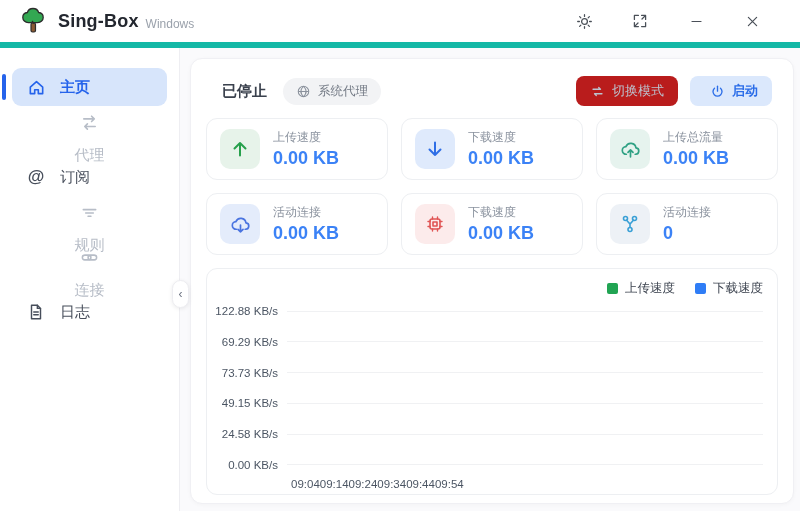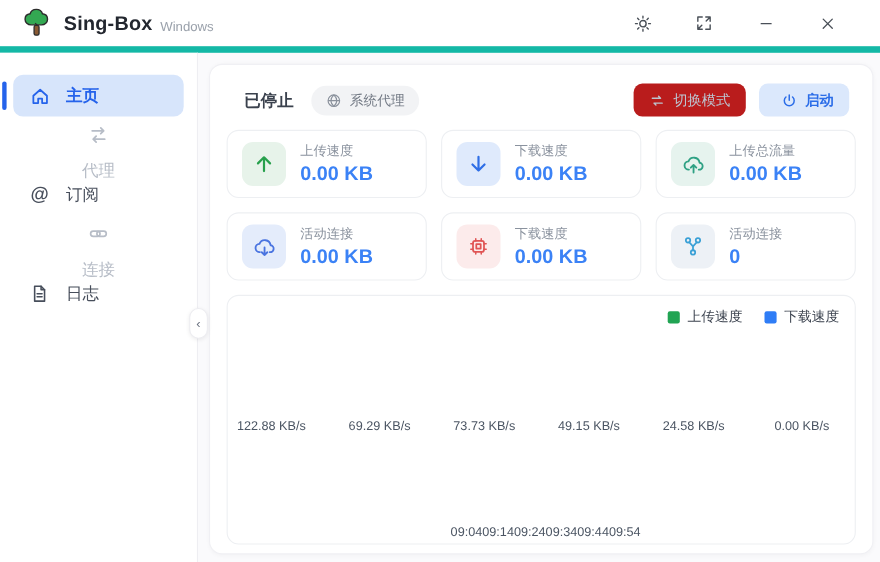--- a/index.html
+++ b/index.html
@@ -74,25 +74,25 @@
   .stat-label { font-size:12px; color:#8a929e; }
   .stat-value { font-size:18px; font-weight:bold; color:#3b82f6; }
   
   .chart-card {
     margin-top:13px; height:227px; border:1px solid #edeff2; border-radius:11px;
     padding:10px 14px 8px 8px; position:relative;
   }
   .legend { display:flex; justify-content:flex-end; gap:20px; align-items:center; height:18px; margin-bottom:8px; }
   .legend-item { display:flex; align-items:center; gap:7px; font-size:12.5px; color:#3d4450; }
   .legend-swatch { width:11px; height:11px; border-radius:2px; }
-  .plot-grid { display:flex; flex-direction:row; justify-content:space-between; height:166px; }
+  .plot-grid { display:flex; flex-direction:column; justify-content:space-between; height:166px; }
   .grid-row { display:flex; align-items:center; }
   .ytick { width:72px; text-align:right; padding-right:9px; font-size:11.5px; color:#4b5563; flex:0 0 auto; white-space:nowrap; }
   .gridline { flex:1; height:1px; background:#f0f1f3; }
-  .xticks { display:flex; justify-content:center; margin:7px 62px 0 76px; font-size:11.5px; color:#4b5563; }
+  .xticks { display:flex; justify-content:flex-start; margin:7px 62px 0 76px; font-size:11.5px; color:#4b5563; }
 </style>
 </head>
 <body>
 
 <div class="header">
   <svg class="logo" viewBox="0 0 26 28">
     <rect x="11" y="16" width="4.5" height="9" rx="1.5" fill="#8a5a33" stroke="#2c2c2c" stroke-width="1.2"></rect>
     <path d="M13 1.5c3 0 5 1.8 5.6 4 2.6.3 4.6 2.3 4.6 4.9 0 2.9-2.4 5.2-5.4 5.2H8.2c-3 0-5.4-2.3-5.4-5.2 0-2.6 2-4.6 4.6-4.9C8 3.3 10 1.5 13 1.5z" fill="#33a852" stroke="#2c2c2c" stroke-width="1.3"></path>
     <path d="M12 14l2.2 2.5" stroke="#2c2c2c" stroke-width="1.2"></path>
   </svg>
@@ -143,20 +143,28 @@
       </svg>
     </span>
     <span>代理</span>
   </div>
 
   <div class="nav-item">
     <span class="nav-icon" style="font-size:17px;font-weight:bold;">@</span>
     <span>订阅</span>
   </div>
 
+  <div class="nav-item dim">
+    <span class="nav-icon">
+      <svg width="19" height="19" viewBox="0 0 20 20" stroke="currentColor" stroke-width="1.7" stroke-linecap="round">
+        <path d="M3.5 7h13M6 10.5h8M8.5 14h3"></path>
+      </svg>
+    </span>
+    <span>规则</span>
+  </div>
 
   <div class="nav-item dim">
     <span class="nav-icon">
       <svg width="19" height="19" viewBox="0 0 20 20" fill="none" stroke="currentColor" stroke-width="1.6">
         <rect x="2.5" y="7.5" width="9" height="5" rx="2.5"></rect>
         <rect x="8.5" y="7.5" width="9" height="5" rx="2.5"></rect>
       </svg>
     </span>
     <span>连接</span>
   </div>

